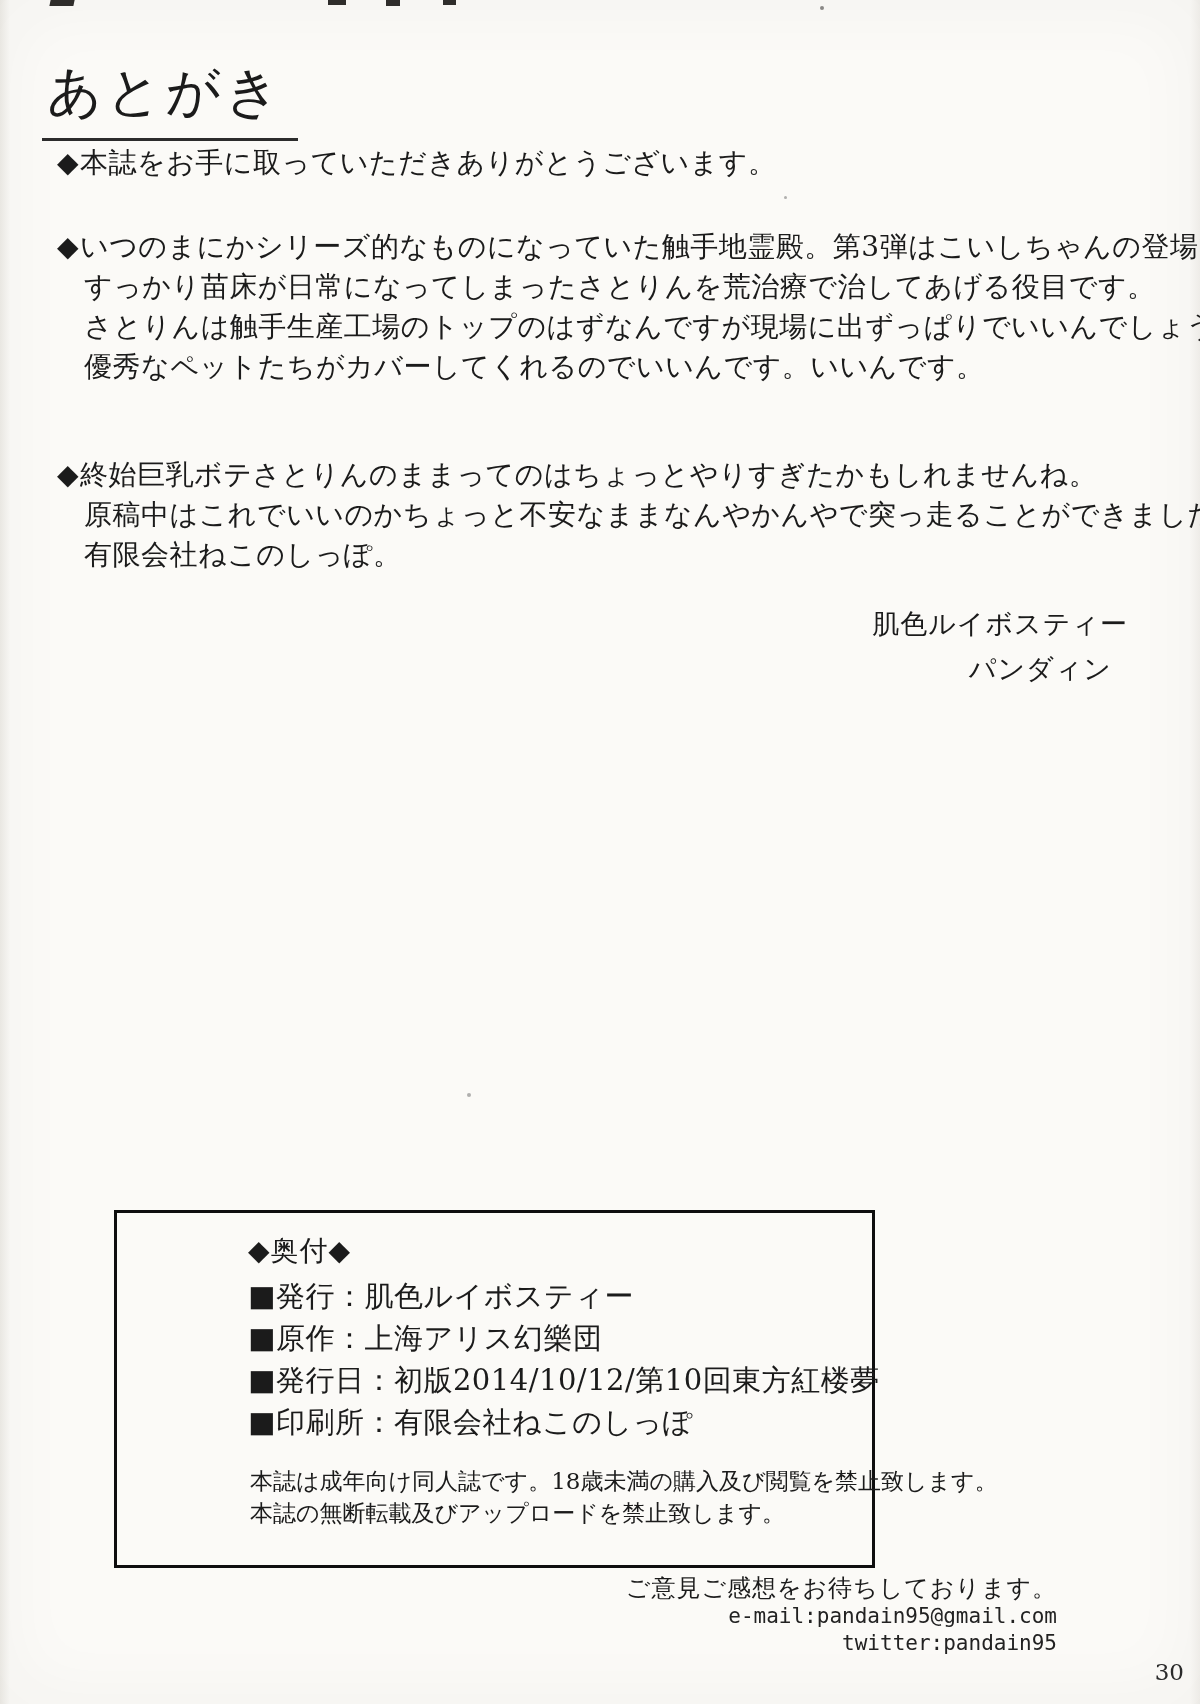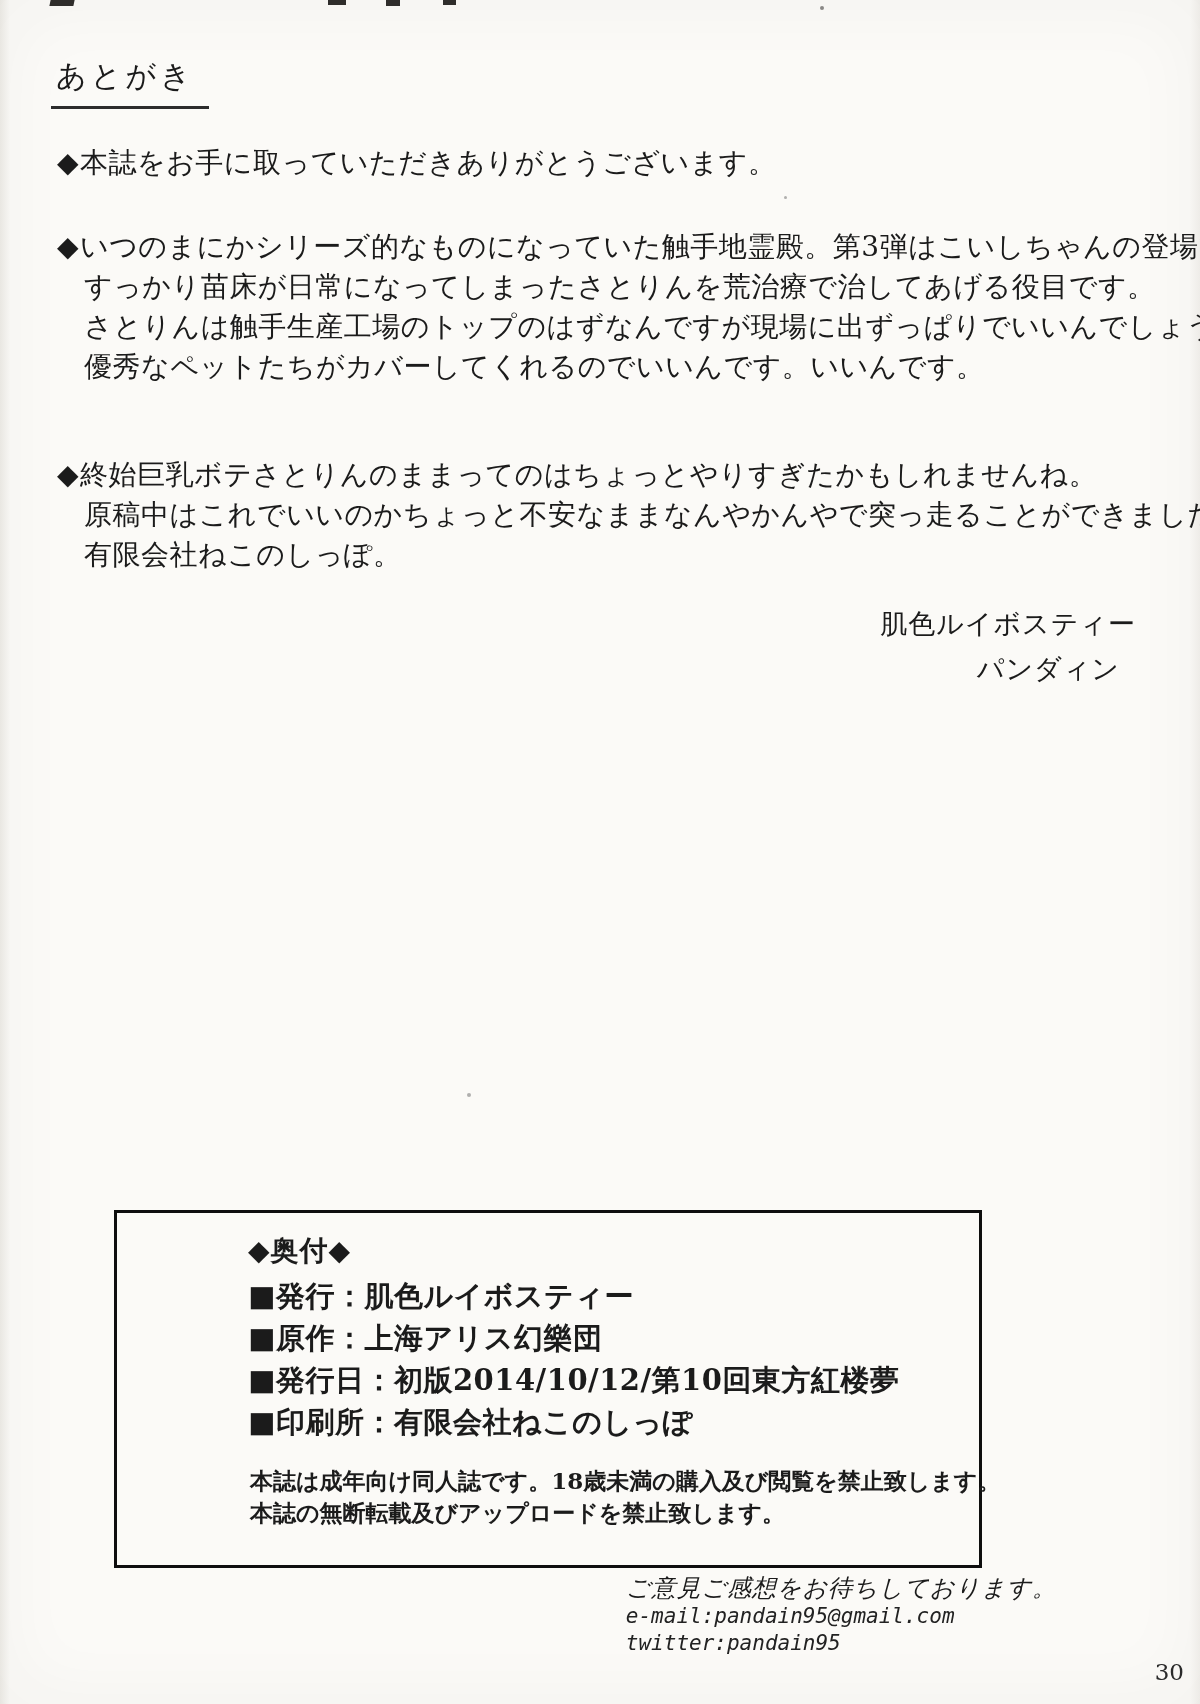--- a/index.html
+++ b/index.html
@@ -20,63 +20,61 @@
   .a1 { left: 50px;  top: 0; width: 24px; height: 6px; transform: skewX(-12deg); }
   .a2 { left: 328px; top: 0; width: 18px; height: 5px; }
   .a3 { left: 386px; top: 0; width: 14px; height: 6px; }
   .a4 { left: 443px; top: 0; width: 13px; height: 5px; }
   .a5 { left: 820px; top: 6px; width: 4px; height: 4px; opacity: .55; border-radius: 50%; }
   .speck { position: absolute; background: #555; border-radius: 50%; opacity: .45; }
   .s1 { left: 467px; top: 1093px; width: 4px; height: 4px; }
   .s2 { left: 784px; top: 196px;  width: 3px; height: 3px; }
 
   .title {
-    position: absolute; left: 51px; top: 56px;
+    position: absolute; left: 42px; top: 56px;
     margin: 0; font-weight: normal;
-    font-size: 30px; letter-spacing: 4px;
+    font-size: 54px; letter-spacing: 4px;
     padding: 0 14px 9px 5px;
     border-bottom: 3px solid #2c2c2c;
   }
   .afterword {
     position: absolute; left: 48px; top: 134px; right: 28px;
     font-size: 28px; line-height: 40px;
     letter-spacing: 0.5px;
   }
   .para { margin: 9px; }
   .para-2 { margin-top: 44px; }
   .para-3 { margin-top: 68px; }
   .line { white-space: nowrap; }
   .line.cont { margin-left: 27px; }
   .bullet { margin-right: 1px; }
 
   .signature {
-    position: absolute; right: 64px; top: 601px;
+    position: absolute; right: 72px; top: 601px;
     text-align: right; font-size: 27px; line-height: 45px;
     letter-spacing: 1px;
   }
   .signature .sig-2 { padding-right: 16px; }
 
   .colophon {
     position: absolute; left: 114px; top: 1210px;
-    width: 868px; height: 358px;
+    width: 761px; height: 358px;
     border: 3px solid #0e0e0e;
     box-sizing: border-box;
     padding: 21px 14px 0 131px;
     background: transparent;
-    font-weight: bold;
   }
   .col-heading { font-size: 28px; line-height: 34px; margin-bottom: 7px; letter-spacing: 1px; }
   .col-entry   { font-size: 29px; line-height: 42px; white-space: nowrap; letter-spacing: 0.5px; }
   .col-notices { margin-top: 22px; margin-left: 2px; }
   .col-notice  { font-size: 23px; line-height: 32px; white-space: nowrap; }
 
   .contact {
     position: absolute; right: 143px; top: 1574px;
-    text-align: left;
-    font-style: italic;
+    text-align: right;
   }
   .contact-msg { font-size: 24px; line-height: 29px; letter-spacing: 1px; }
   .contact-mono {
     font-family: "DejaVu Sans Mono", "Liberation Mono", monospace;
     font-size: 21px; line-height: 27px; color: #222;
   }
   .page-number {
     position: absolute; right: 16px; top: 1659px;
     font-size: 23px; color: #2a2a2a;
   }

